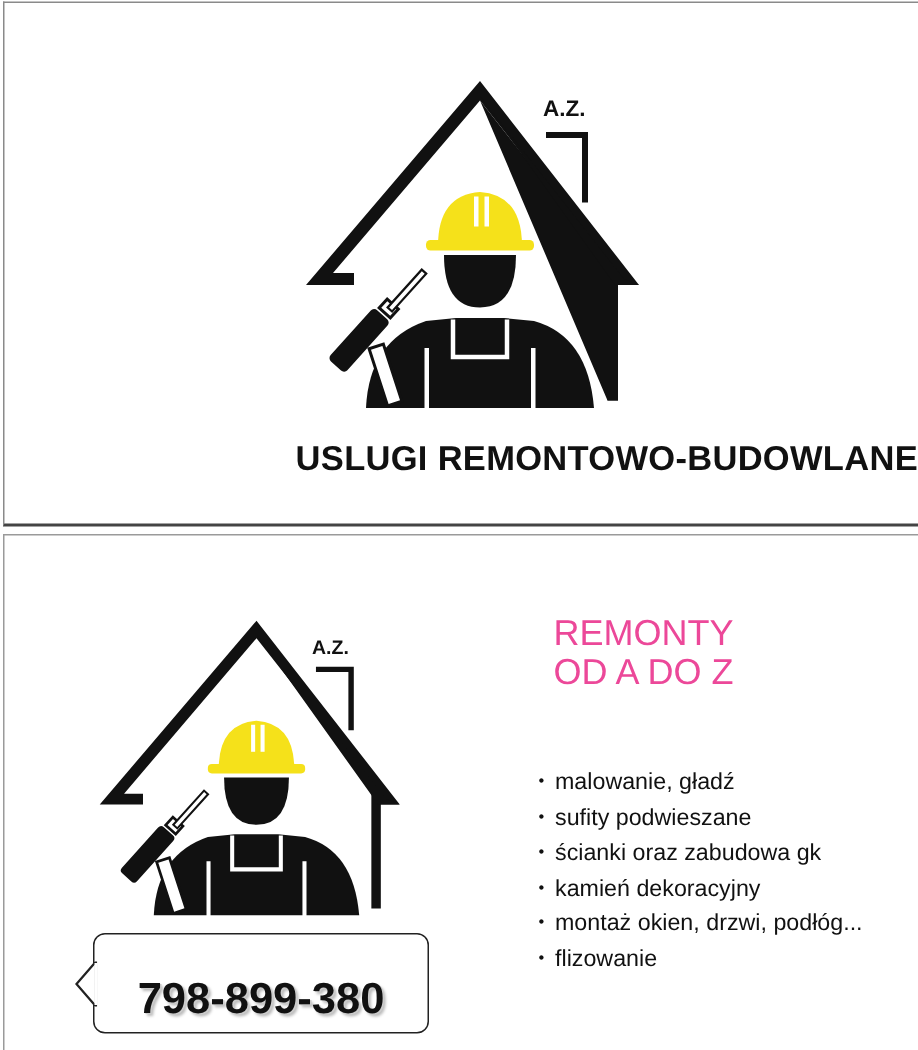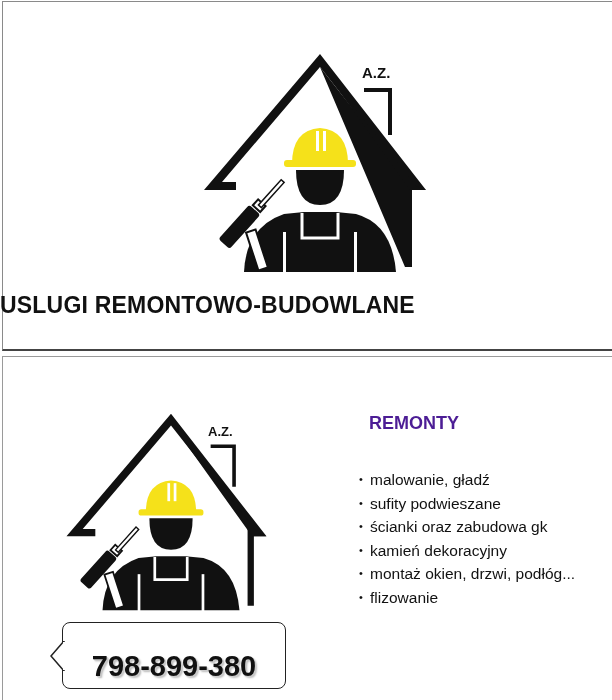--- a/index.html
+++ b/index.html
@@ -2,23 +2,23 @@
 <html><head>
 <meta charset="utf-8">
 <style>
   html, body { margin:0; padding:0; background:#ffffff; }
   body { width:612px; height:700px; position:relative; overflow:hidden; font-family:"DejaVu Sans", sans-serif; }
   .card { position:absolute; background:#fff; box-sizing:border-box; }
   #card-front { left:2px; top:1px; width:612px; height:350px; border:1px solid #8a8a8a; border-bottom:2px solid #444; border-right:none; }
   #card-back { left:2px; top:356px; width:612px; height:346px; border:1px solid #9a9a9a; border-right:none; border-bottom:none; }
   .logo { position:absolute; }
   .az { position:absolute; font-family:"Liberation Sans", sans-serif; font-weight:bold; color:#111; }
-  .front-title { position:absolute; left:0; width:612px; top:292px; text-align:left; font-family:"Liberation Sans", sans-serif; font-weight:bold; font-size:23px; color:#111; letter-spacing:0.2px; }
-  .heading { position:absolute; left:369px; top:410px; font-family:"Liberation Sans", sans-serif; font-weight:bold; font-size:18px; line-height:26px; color:#4c1d95; }
-  .services { position:absolute; left:359px; top:468px; list-style:none; margin:0; padding:0; font-family:"Liberation Sans", sans-serif; font-size:15.5px; line-height:23.5px; color:#111; }
+  .front-title { position:absolute; left:0; width:612px; top:292px; text-align:right; font-family:"Liberation Sans", sans-serif; font-weight:bold; font-size:23px; color:#111; letter-spacing:0.2px; }
+  .heading { position:absolute; left:369px; top:410px; font-family:"Liberation Sans", sans-serif; font-weight:normal; font-size:24px; line-height:26px; color:#ec4899; }
+  .services { position:absolute; left:359px; top:510px; list-style:none; margin:0; padding:0; font-family:"Liberation Sans", sans-serif; font-size:15.5px; line-height:23.5px; color:#111; }
   .services li { position:relative; padding-left:11px; white-space:nowrap; }
   .services li::before { content:"•"; position:absolute; left:0; top:0; font-size:11px; }
   .phone-box { position:absolute; left:62px; top:622px; width:224px; height:67px; border:1.5px solid #222; border-radius:8px; box-sizing:border-box; background:#fff; }
   .phone-tail { position:absolute; left:49px; top:646px; width:0; height:0; }
   .phone { position:absolute; left:62px; top:637px; width:224px; text-align:center; font-family:"Liberation Sans", sans-serif; font-weight:bold; font-size:29px; color:#111; text-shadow:1px 1px 0 #ccc, 2px 2px 2px #bbb;margin-top:13px; }
 </style>
 </head>
 <body>
 
 <div id="card-front" class="card"></div>
@@ -79,20 +79,21 @@
     <rect x="14" y="164" width="46" height="15" rx="3" fill="#111"></rect>
     <rect x="62" y="167" width="8" height="10" fill="#fff" stroke="#111" stroke-width="2"></rect>
     <rect x="66" y="171" width="34" height="4" fill="#fff" stroke="#111" stroke-width="1.5"></rect>
   </g>
   <rect x="48" y="178" width="10" height="40" transform="rotate(-18 53 198)" fill="#fff" stroke="#111" stroke-width="2"></rect>
 </svg>
 <div class="az" style="left:208px;top:424px;font-size:13px;">A.Z.</div>
 
 <div class="heading">
   <div>REMONTY</div>
+  <div>OD A DO Z</div>
 </div>
 
 <ul class="services">
   <li>malowanie, gładź</li>
   <li>sufity podwieszane</li>
   <li>ścianki oraz zabudowa gk</li>
   <li>kamień dekoracyjny</li>
   <li>montaż okien, drzwi, podłóg...</li>
   <li>flizowanie</li>
 </ul>

